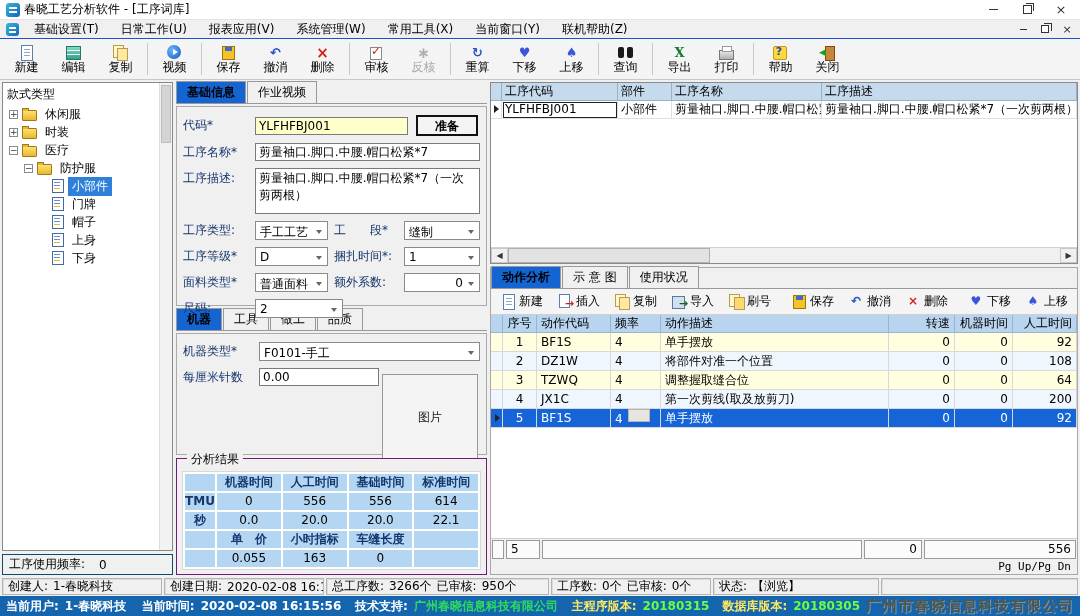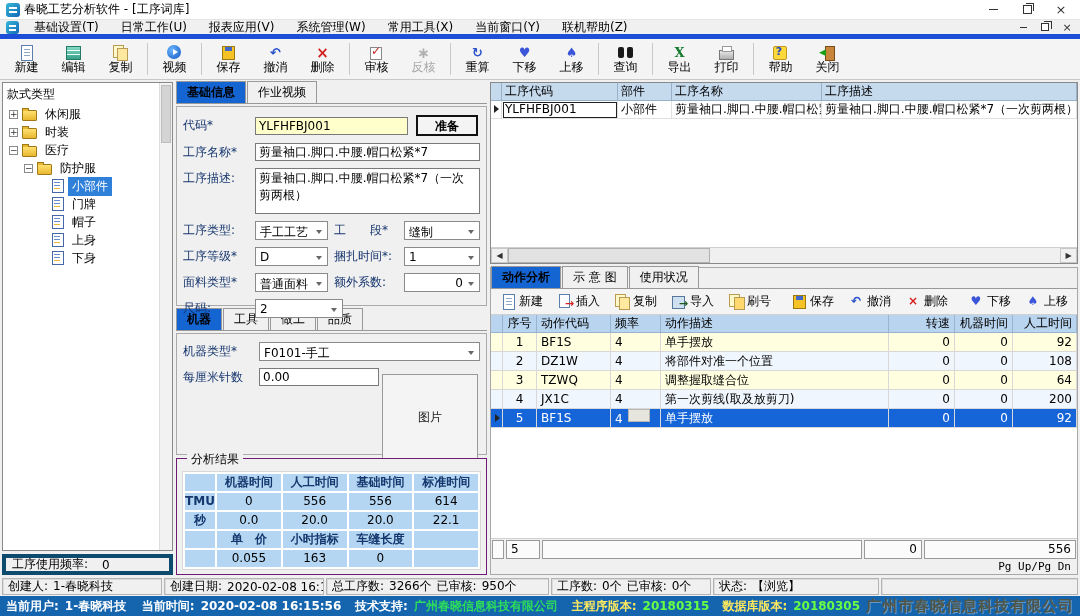--- a/index.html
+++ b/index.html
@@ -11,21 +11,21 @@
   .app-icon{width:14px;height:14px;border-radius:3px;background:linear-gradient(135deg,#35b8d8,#1467b8);position:relative;display:inline-block;margin:0 4px;}
   .app-icon::before{content:"";position:absolute;left:3px;top:4px;right:3px;height:2px;background:#fff;box-shadow:0 4px 0 #fff;}
   .titlebar .title{font-size:12px;}
   .win-controls{margin-left:auto;display:flex;}
   .wc{width:34px;height:18px;display:flex;align-items:center;justify-content:center;color:#333;font-size:13px;}
   .wc-min{width:9px;height:1px;background:#333;display:block;}
   .wc-restore{width:7px;height:7px;border:1px solid #333;position:relative;display:block;background:#fff;}
   .wc-restore::before{content:"";position:absolute;left:2px;top:-3px;width:7px;height:7px;border:1px solid #333;border-left:none;border-bottom:none;}
 
   
-  .menubar{height:19px;background:#f0f0f0;display:flex;align-items:center;padding:0 2px;border-bottom:5px solid #1d4ed8;box-sizing:border-box;}
+  .menubar{height:19px;background:#f0f0f0;display:flex;align-items:center;padding:0 2px;border-bottom:1px solid #1d4ed8;box-sizing:border-box;}
   .menubar .app-icon{width:13px;height:13px;}
   .menu-item{padding:0 11px;height:100%;display:flex;align-items:center;cursor:default;}
   .mdi-controls{margin-left:auto;display:flex;}
   .mdi-controls .wc{width:22px;height:15px;font-size:11px;}
   .mdi-controls .wc-min{width:7px;}
   .mdi-controls .wc-restore{width:6px;height:6px;}
 
   
   .toolbar{height:41px;background:#f4f4f4;border-bottom:1px solid #c8c8c8;display:flex;align-items:center;padding:0 3px;box-sizing:border-box;}
   .tb-btn{width:45px;height:38px;display:flex;flex-direction:column;align-items:center;justify-content:center;border:1px solid transparent;}
@@ -88,21 +88,21 @@
   .tree-row{height:18px;display:flex;align-items:center;white-space:nowrap;}
   .expander{width:9px;height:9px;box-sizing:border-box;border:1px solid #8a8a8a;background:#fff;font-size:9px;line-height:7px;text-align:center;color:#333;margin-right:3px;flex:none;}
   .t-folder{width:13px;height:9px;background:linear-gradient(#ffe070,#e8b830);border:1px solid #a07818;border-radius:1px;position:relative;margin:2px 4px 0 1px;flex:none;}
   .t-folder::before{content:"";position:absolute;left:-1px;top:-3px;width:5px;height:2px;background:#e8b830;border:1px solid #a07818;border-bottom:none;}
   .t-leaf{width:10px;height:12px;background:#fff;border:1px solid #4668a8;position:relative;margin:0 4px 0 1px;flex:none;}
   .t-leaf::before{content:"";position:absolute;left:1px;top:2px;width:6px;height:1px;background:#6a8cc8;box-shadow:0 3px 0 #6a8cc8,0 6px 0 #e8b830;}
   .tree-label{padding:1px 4px;}
   .tree-row.selected .tree-label{background:#2f80d9;color:#fff;}
   .tree-scroll{position:absolute;right:0;top:0;bottom:0;width:12px;background:#f2f2f2;border-left:1px solid #ddd;}
   .tree-thumb{position:absolute;left:1px;right:1px;top:2px;height:56px;background:#d4d4d4;border:1px solid #bdbdbd;}
-  .freq-box{height:21px;background:#f0f0f0;border:4px solid #0c4a6e;display:flex;align-items:center;padding:0 6px;box-sizing:border-box;gap:14px;}
+  .freq-box{height:21px;background:#f0f0f0;border:1px solid #0c4a6e;display:flex;align-items:center;padding:0 6px;box-sizing:border-box;gap:14px;}
 
   
   .mid-col{width:311px;display:flex;flex-direction:column;}
   .tabstrip{height:21px;display:flex;align-items:flex-end;border-bottom:1px solid #999;flex:none;}
   .tab{padding:2px 10px 2px;border:1px solid #999;border-bottom:none;background:#f0f0f0;margin-right:1px;font-size:12px;}
   .tab.active{background:#1464d2;color:#000000;font-weight:bold;}
   .groupbox{border:1px solid #aaa;background:#f0f0f0;padding:8px 6px 4px;box-sizing:border-box;position:relative;}
   .gb1{height:200px;margin-top:2px;}
   .frow{display:flex;align-items:center;margin-bottom:7px;}
   .frow .flabel{width:72px;flex:none;color:#16366e;}

